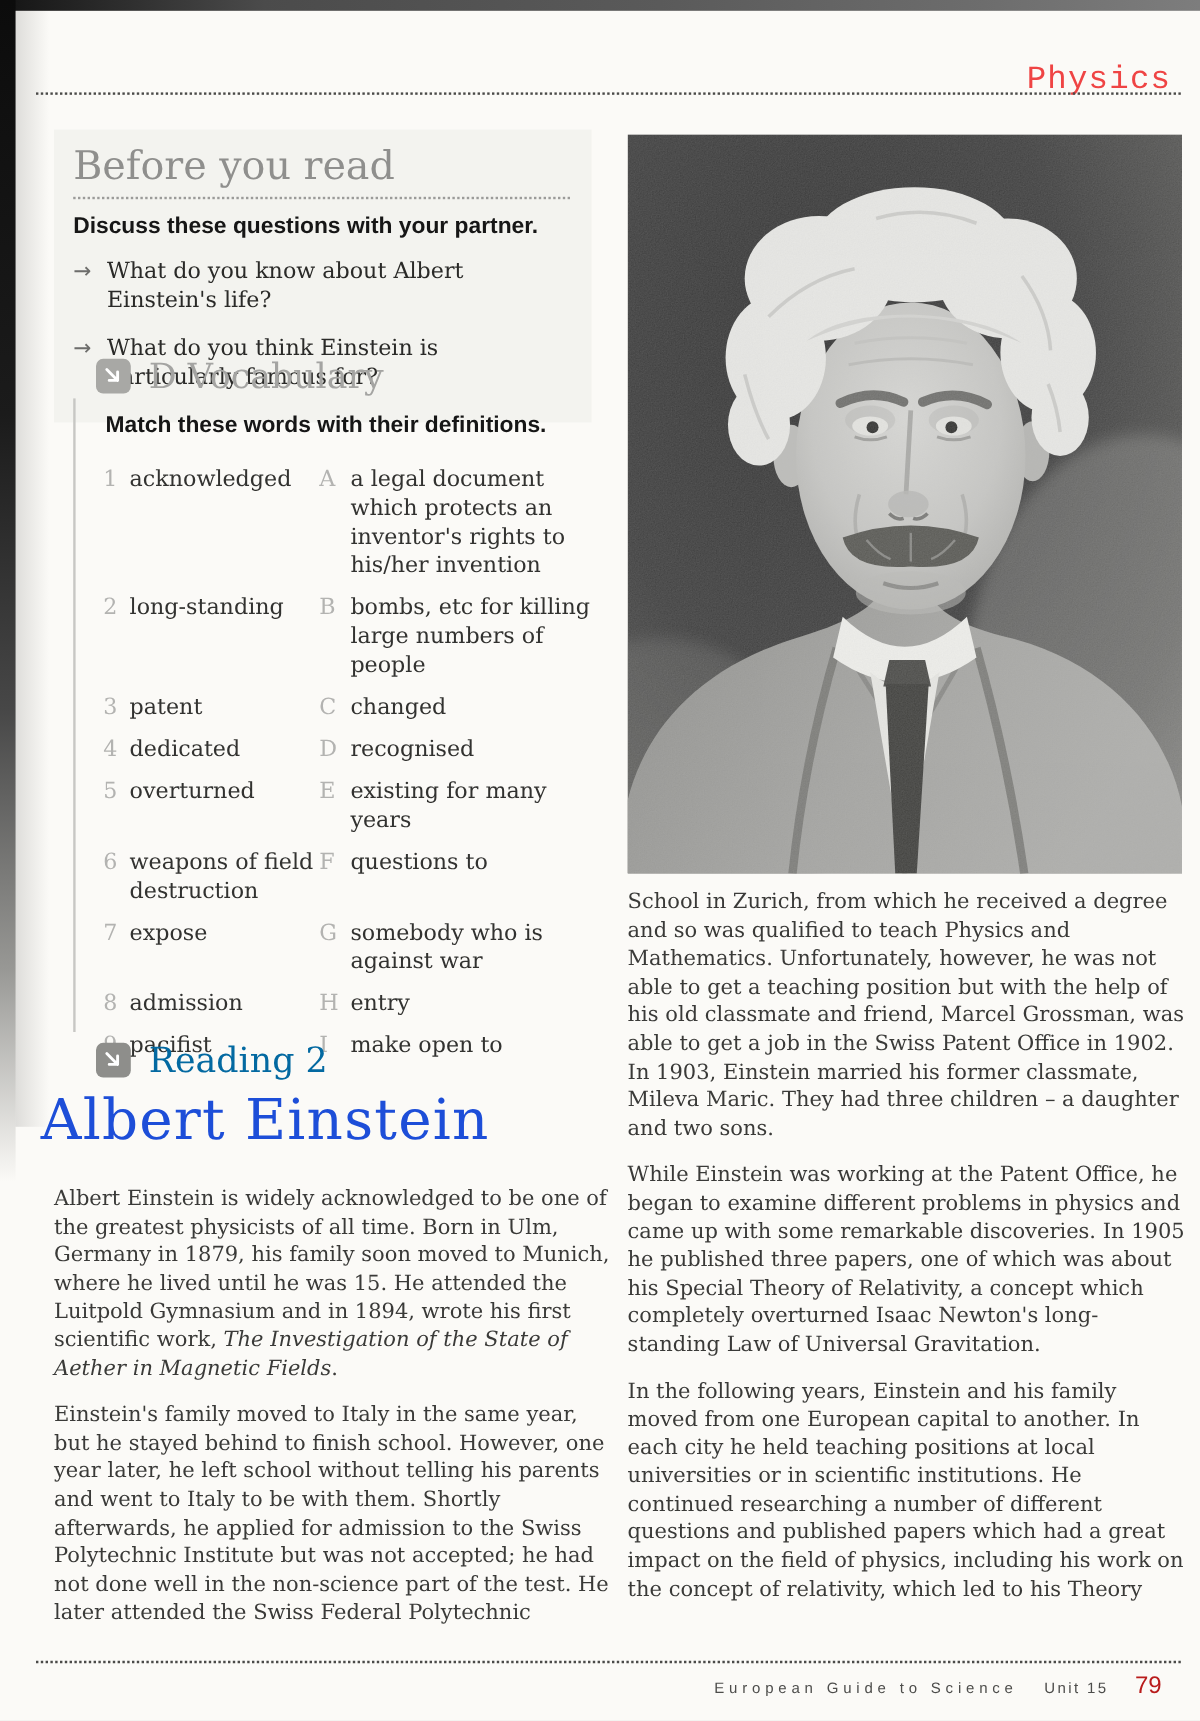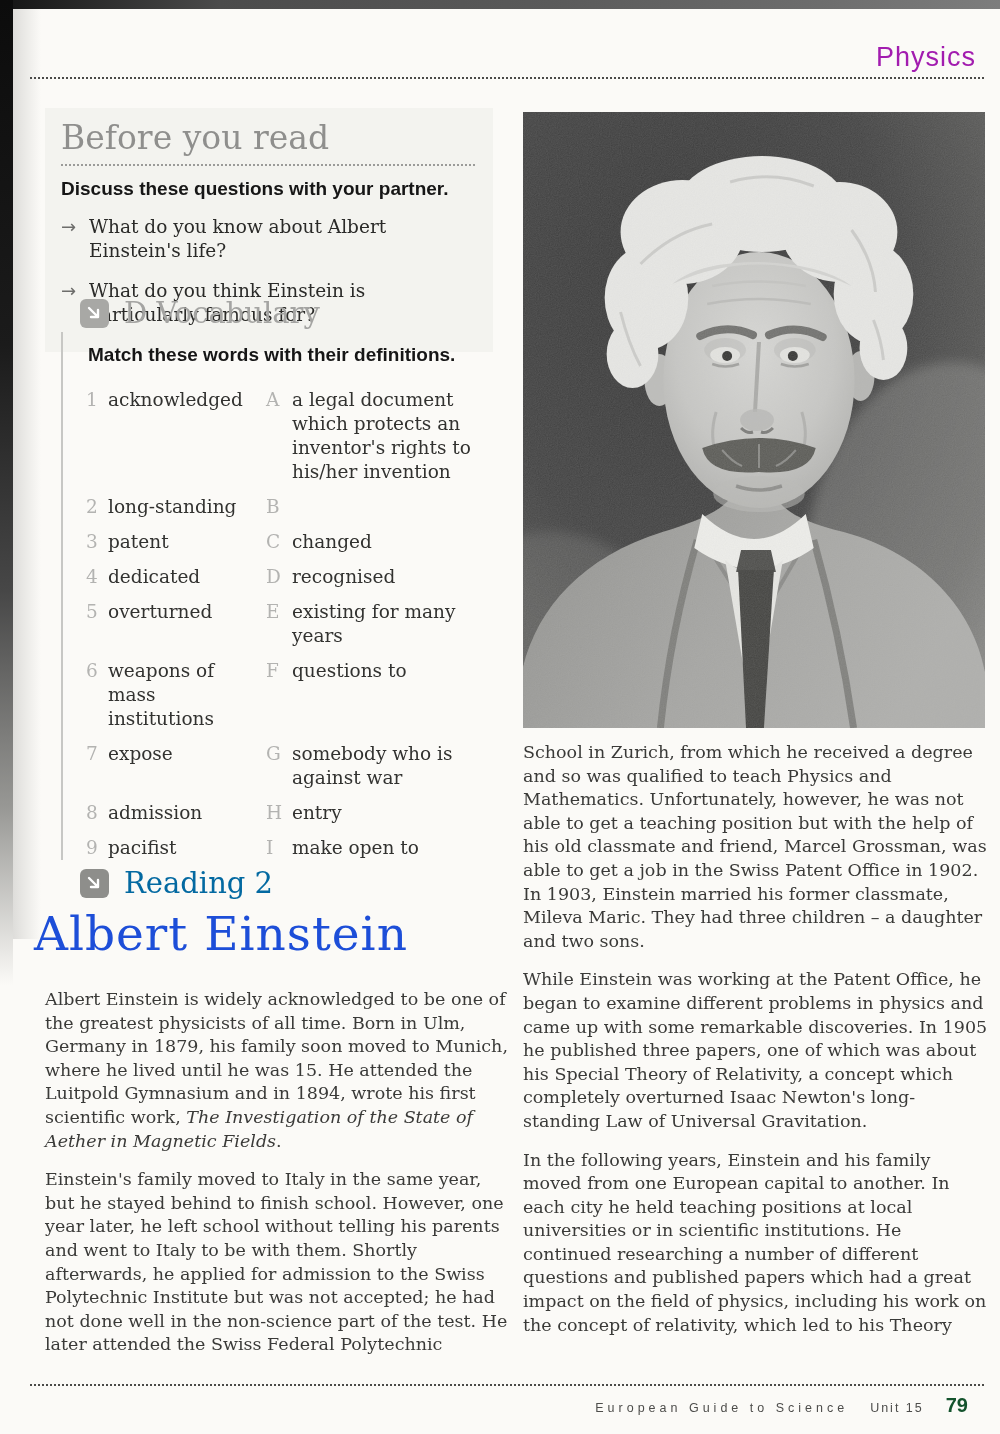--- a/index.html
+++ b/index.html
@@ -9,30 +9,30 @@
     font-family:"DejaVu Serif", serif;color:#333331;
   }
   
   .scan-top{position:absolute;top:0;left:0;width:100%;height:9px;
     background:linear-gradient(to right,#141414,#4b4b4b 22%,#5a5a5a 55%,#6d6d6d 82%,#7d7d7d);}
   .scan-left{position:absolute;top:0;left:0;width:13px;height:985px;
     background:linear-gradient(to bottom,#0c0c0c,#1b1b1b 35%,#474747 60%,#989895 82%,rgba(251,250,247,0));}
   .scan-gutter{position:absolute;top:9px;left:13px;width:28px;height:930px;
     background:linear-gradient(to right,rgba(70,70,68,0.16),rgba(70,70,68,0));}
   
-  .chapter{position:absolute;top:42px;right:24px;
-    font-family:Liberation Sans, sans-serif;font-size:27px;color:#a21caf;letter-spacing:1px;}
+  .chapter{position:absolute;top:52px;right:24px;
+    font-family:Liberation Mono, monospace;font-size:27px;color:#ef4444;letter-spacing:1px;}
   .rule{position:absolute;left:30px;right:16px;border-top:2px dotted #4a4a48;height:0;}
   .rule-top{top:77px;}
   .rule-bottom{top:1384px;}
   .footer{position:absolute;top:1394px;right:32px;display:flex;align-items:baseline;gap:22px;
     font-family:"Liberation Sans",sans-serif;}
   .imprint{font-size:12.5px;letter-spacing:4px;color:#4d4d4b;}
   .unit{font-size:12.5px;letter-spacing:2px;color:#4d4d4b;}
-  .pagenum{font-size:20px;font-weight:bold;color:#14532d;}
+  .pagenum{font-size:20px;font-weight:normal;color:#b91c1c;}
   
   .before{position:absolute;left:45px;top:108px;width:448px;background:#f3f3ef;
     padding:10px 18px 24px 16px;box-sizing:border-box;}
   .before h1{margin:0;font-size:33px;font-weight:normal;color:#8f8f8d;
     border-bottom:2px dotted #9b9b99;padding-bottom:7px;}
   .instruction{margin:12px 0 0 0;font-family:"Liberation Sans",sans-serif;
     font-weight:bold;font-size:19px;color:#161616;}
   .q{display:flex;gap:13px;margin-top:15px;font-size:18.5px;line-height:1.32;color:#2a2a28;}
   .q .arrow{color:#6d6d6b;font-family:"DejaVu Sans",sans-serif;font-size:18px;}
   
@@ -202,20 +202,21 @@
       <div class="vrow">
         <span class="vnum">1</span>
         <span class="vword">acknowledged</span>
         <span class="vletter">A</span>
         <span class="vdef">a legal document which protects an inventor's rights to his/her invention</span>
       </div>
       <div class="vrow">
         <span class="vnum">2</span>
         <span class="vword">long-standing</span>
         <span class="vletter">B</span>
+        <span class="vdef">bombs, etc for killing large numbers of people</span>
       </div>
       <div class="vrow">
         <span class="vnum">3</span>
         <span class="vword">patent</span>
         <span class="vletter">C</span>
         <span class="vdef">changed</span>
       </div>
       <div class="vrow">
         <span class="vnum">4</span>
         <span class="vword">dedicated</span>
@@ -223,21 +224,21 @@
         <span class="vdef">recognised</span>
       </div>
       <div class="vrow">
         <span class="vnum">5</span>
         <span class="vword">overturned</span>
         <span class="vletter">E</span>
         <span class="vdef">existing for many years</span>
       </div>
       <div class="vrow">
         <span class="vnum">6</span>
-        <span class="vword">weapons of mass institutions</span>
+        <span class="vword">weapons of field destruction</span>
         <span class="vletter">F</span>
         <span class="vdef">questions to</span>
       </div>
       <div class="vrow">
         <span class="vnum">7</span>
         <span class="vword">expose</span>
         <span class="vletter">G</span>
         <span class="vdef">somebody who is against war</span>
       </div>
       <div class="vrow">

